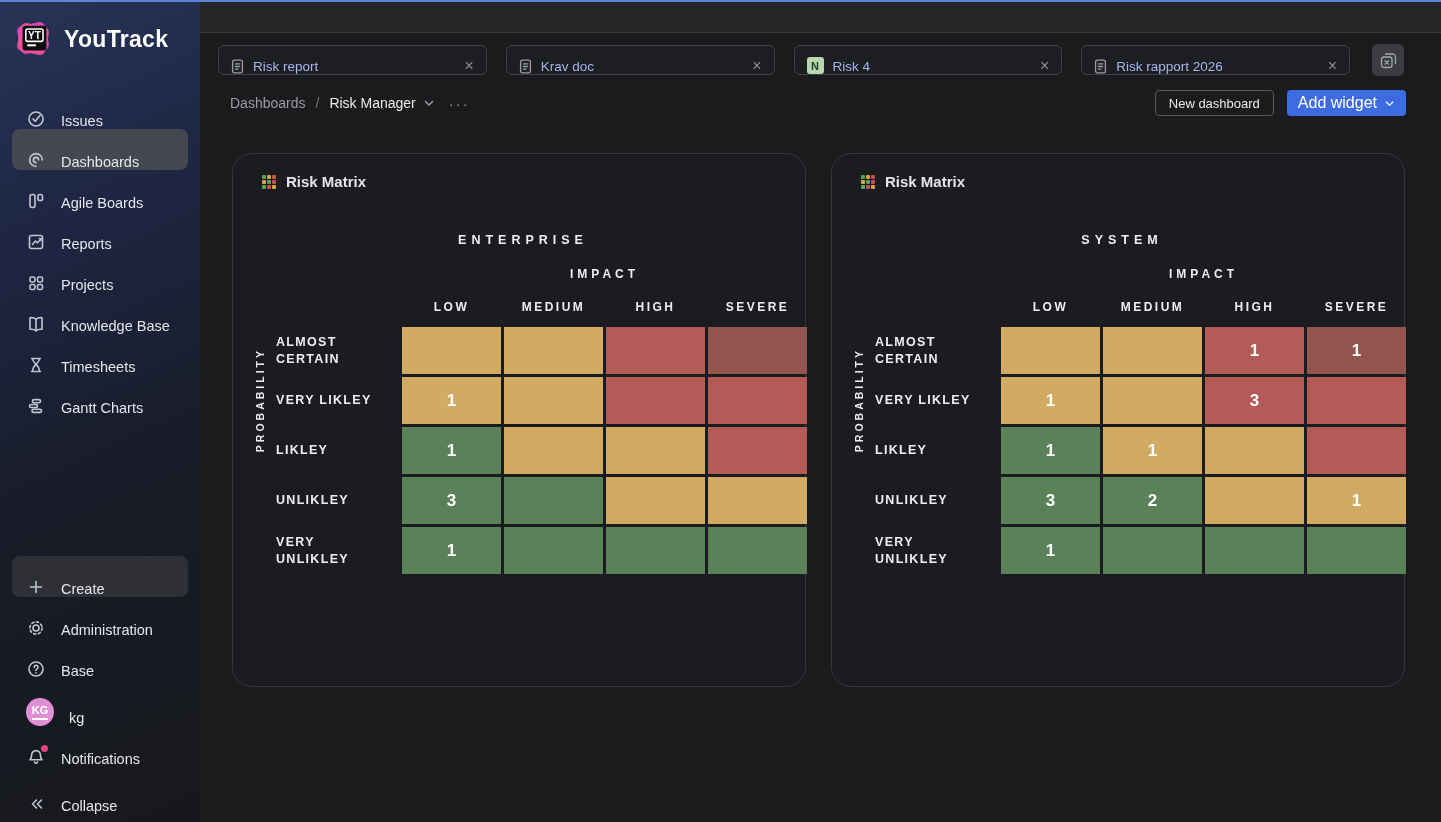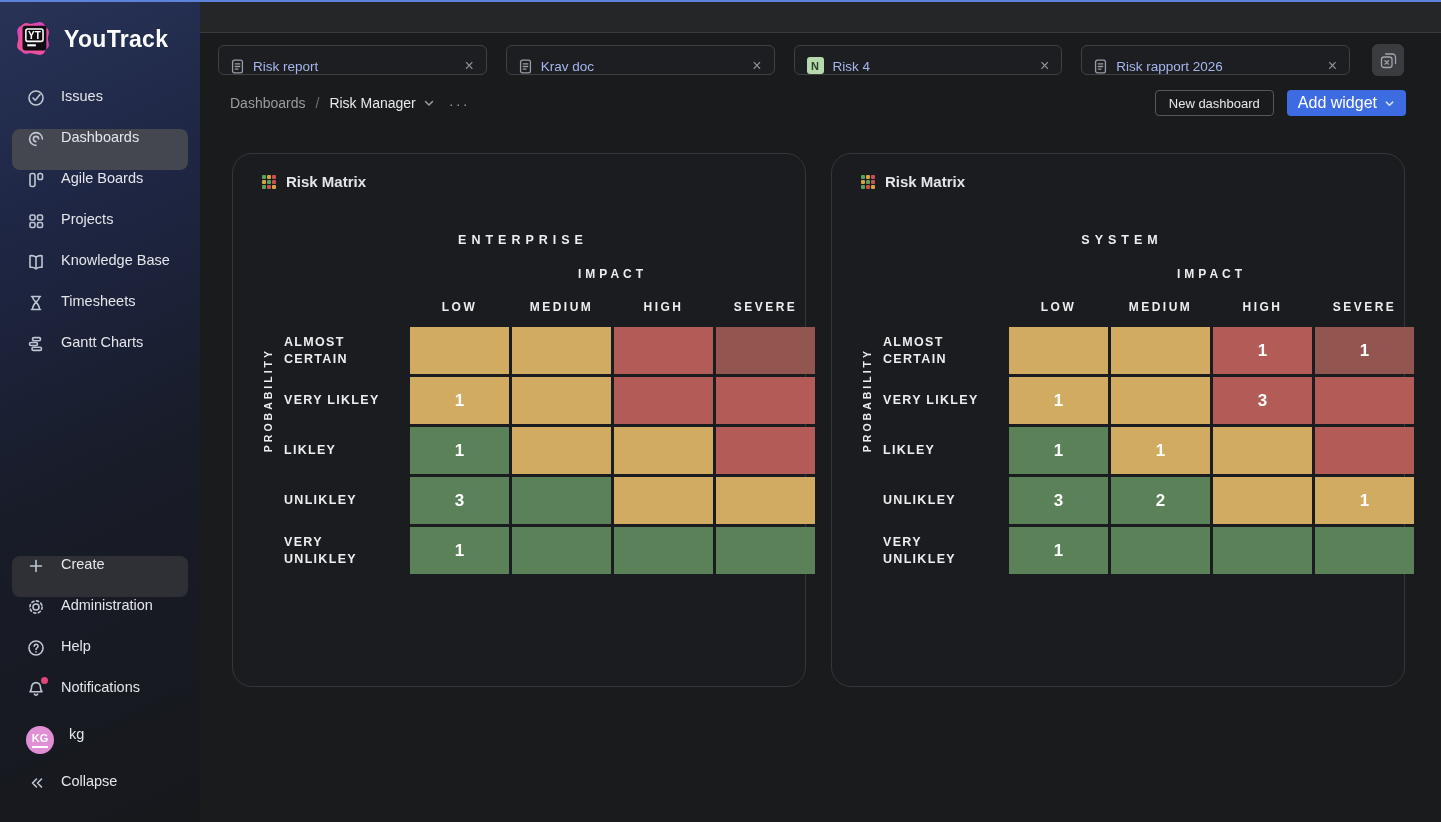--- a/index.html
+++ b/index.html
@@ -6,21 +6,21 @@
   html,body { width:1441px; height:822px; overflow:hidden; background:#1a1b1d;
     font-family:"Liberation Sans", sans-serif; }
   .top-line { position:absolute; top:0; left:0; width:1441px; height:2px; background:#5d82d9; z-index:10; }
 
   
   .sidebar { position:absolute; left:0; top:2px; bottom:0; width:200px;
     background:linear-gradient(155deg,#283357 0%,#1e2644 26%,#181c28 58%,#17181c 100%); }
   .logo-row { display:flex; align-items:center; gap:10px; padding:16px 0 0 12px; }
   .logo-text { color:#fff; font-size:23px; font-weight:700; letter-spacing:.3px; }
   .nav { margin-top:28px; }
-  .nav-item { display:flex; align-items:flex-start; gap:15px; height:41px; margin:0 12px;
+  .nav-item { display:flex; align-items:flex-end; gap:15px; height:41px; margin:0 12px;
     padding-left:14px; border-radius:8px; color:#e4e6ea; font-size:14.5px; cursor:pointer; }
   .nav-item .ic { width:20px; height:20px; color:#bfc6d2; display:flex; align-items:center; justify-content:center; }
   .nav-item.active { background:#44474f; }
   .nav-item.create { background:#2e3036; }
   .sidebar-footer { position:absolute; left:0; right:0; bottom:8px; }
   .avatar { width:28px; height:28px; border-radius:50%; background:#e08fd4; color:#fff;
     font-size:11px; font-weight:700; display:flex; align-items:center; justify-content:center;
     flex-direction:column; line-height:1; }
   .avatar b { border-bottom:2px solid #fff; padding-bottom:2px; }
   .user-row { margin-top:6px; }
@@ -62,21 +62,21 @@
   .grid-icon { width:14px; height:14px; display:grid; grid-template-columns:repeat(3,1fr); gap:1px; }
   .grid-icon i { border-radius:1px; }
   .grid-icon i:nth-child(1){background:#58a35a}.grid-icon i:nth-child(2){background:#d7a33c}
   .grid-icon i:nth-child(3){background:#c9514d}.grid-icon i:nth-child(4){background:#d7a33c}
   .grid-icon i:nth-child(5){background:#58a35a}.grid-icon i:nth-child(6){background:#c9514d}
   .grid-icon i:nth-child(7){background:#58a35a}.grid-icon i:nth-child(8){background:#c9514d}
   .grid-icon i:nth-child(9){background:#d7a33c}
   .card-title { color:#e3e5e8; font-size:15px; font-weight:700; }
   .scope-title { margin:43px 6px 0 14px; text-align:center; color:#eceef0;
     font-size:12.5px; font-weight:700; letter-spacing:5px; }
-  .matrix-grid { display:grid; margin:14px 6px 0 22px; gap:3px;
+  .matrix-grid { display:grid; margin:14px 6px 0 14px; gap:3px;
     grid-template-columns:26px 123px 99px 99px 99px 99px;
     grid-template-rows:26px 34px 47px 47px 47px 47px 47px; }
   .impact-label { grid-column:3/7; grid-row:1; align-self:center; text-align:center;
     color:#eceef0; font-size:12px; font-weight:700; letter-spacing:4px; }
   .col-header { grid-row:2; align-self:center; text-align:center; color:#eceef0;
     font-size:12px; font-weight:700; letter-spacing:2.5px; }
   .prob-label { grid-column:1; grid-row:3/6; writing-mode:vertical-rl; transform:rotate(180deg);
     justify-self:center; align-self:center; color:#eceef0; font-size:10.5px; font-weight:700; letter-spacing:3px; }
   .row-label { grid-column:2; align-self:center; color:#eceef0; font-size:12.5px; font-weight:700;
     letter-spacing:1.3px; line-height:1.3; white-space:pre-line; }
@@ -126,20 +126,30 @@
       <span class="ic">
         <svg width="20" height="20" viewBox="0 0 20 20" fill="none" stroke="currentColor" stroke-width="1.6">
             <rect x="4" y="3.5" width="5" height="13" rx="2"></rect>
             <rect x="12" y="3.5" width="4.5" height="6" rx="1.8"></rect>
           </svg>
       </span>
       <span>Agile Boards</span>
     </div>
     <div class="nav-item">
       <span class="ic">
+        <svg width="20" height="20" viewBox="0 0 20 20" fill="none" stroke="currentColor" stroke-width="1.6" stroke-linecap="round" stroke-linejoin="round">
+            <rect x="3.5" y="3.5" width="13" height="13" rx="2"></rect>
+            <path d="M6.5 12.5l3-3.5 2 1.8 3.5-4"></path>
+            <path d="M15 6.8l-1.6-.3M15 6.8l-.3 1.6"></path>
+          </svg>
+      </span>
+      <span>Reports</span>
+    </div>
+    <div class="nav-item">
+      <span class="ic">
         <svg width="20" height="20" viewBox="0 0 20 20" fill="none" stroke="currentColor" stroke-width="1.6">
             <rect x="4" y="4" width="5" height="5" rx="1.5"></rect>
             <rect x="11.5" y="4" width="5" height="5" rx="1.5"></rect>
             <rect x="4" y="11.5" width="5" height="5" rx="1.5"></rect>
             <rect x="11.5" y="11.5" width="5" height="5" rx="1.5"></rect>
           </svg>
       </span>
       <span>Projects</span>
     </div>
     <div class="nav-item">
@@ -190,37 +200,37 @@
       <span>Administration</span>
     </div>
     <div class="nav-item">
       <span class="ic">
         <svg width="20" height="20" viewBox="0 0 20 20" fill="none" stroke="currentColor" stroke-width="1.6" stroke-linecap="round">
             <circle cx="10" cy="10" r="7"></circle>
             <path d="M8.2 8.2a1.9 1.9 0 1 1 2.8 1.7c-.7.4-1 .8-1 1.6"></path>
             <path d="M10 13.8v.2"></path>
           </svg>
       </span>
-      <span>Help</span>
-    </div>
-    <div class="nav-item">
-      <span class="ic bell-wrap">
-        <svg width="20" height="20" viewBox="0 0 20 20" fill="none" stroke="currentColor" stroke-width="1.6" stroke-linecap="round" stroke-linejoin="round">
-            <path d="M10 3.6a4.4 4.4 0 0 0-4.4 4.4c0 3-1 4.1-1.6 4.8h12c-.6-.7-1.6-1.8-1.6-4.8A4.4 4.4 0 0 0 10 3.6z"></path>
-            <path d="M8.4 15a1.7 1.7 0 0 0 3.2 0"></path>
-          </svg>
-        <span class="red-dot"></span>
-      </span>
-      <span>Notifications</span>
+      <span>Base</span>
     </div>
     <div class="nav-item user-row">
       <span class="avatar">
           <b>KG</b>
         </span>
       <span>kg</span>
+    </div>
+    <div class="nav-item">
+      <span class="ic bell-wrap">
+        <svg width="20" height="20" viewBox="0 0 20 20" fill="none" stroke="currentColor" stroke-width="1.6" stroke-linecap="round" stroke-linejoin="round">
+            <path d="M10 3.6a4.4 4.4 0 0 0-4.4 4.4c0 3-1 4.1-1.6 4.8h12c-.6-.7-1.6-1.8-1.6-4.8A4.4 4.4 0 0 0 10 3.6z"></path>
+            <path d="M8.4 15a1.7 1.7 0 0 0 3.2 0"></path>
+          </svg>
+        <span class="red-dot"></span>
+      </span>
+      <span>Notifications</span>
     </div>
     <div class="nav-item collapse-row">
       <span class="ic">
         <svg width="20" height="20" viewBox="0 0 20 20" fill="none" stroke="currentColor" stroke-width="1.6" stroke-linecap="round" stroke-linejoin="round">
             <path d="M10.5 6l-4 4 4 4M15.5 6l-4 4 4 4"></path>
           </svg>
       </span>
       <span>Collapse</span>
     </div>
   </div>

